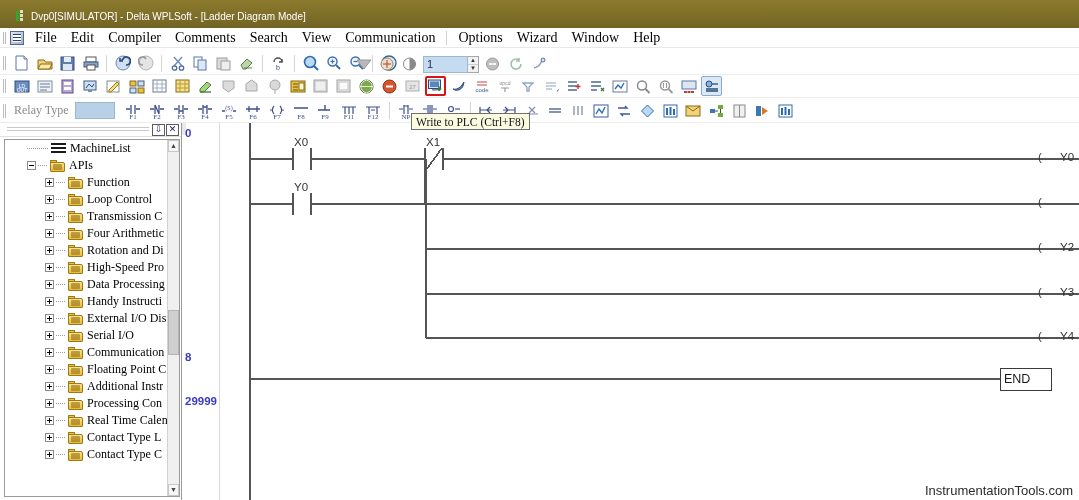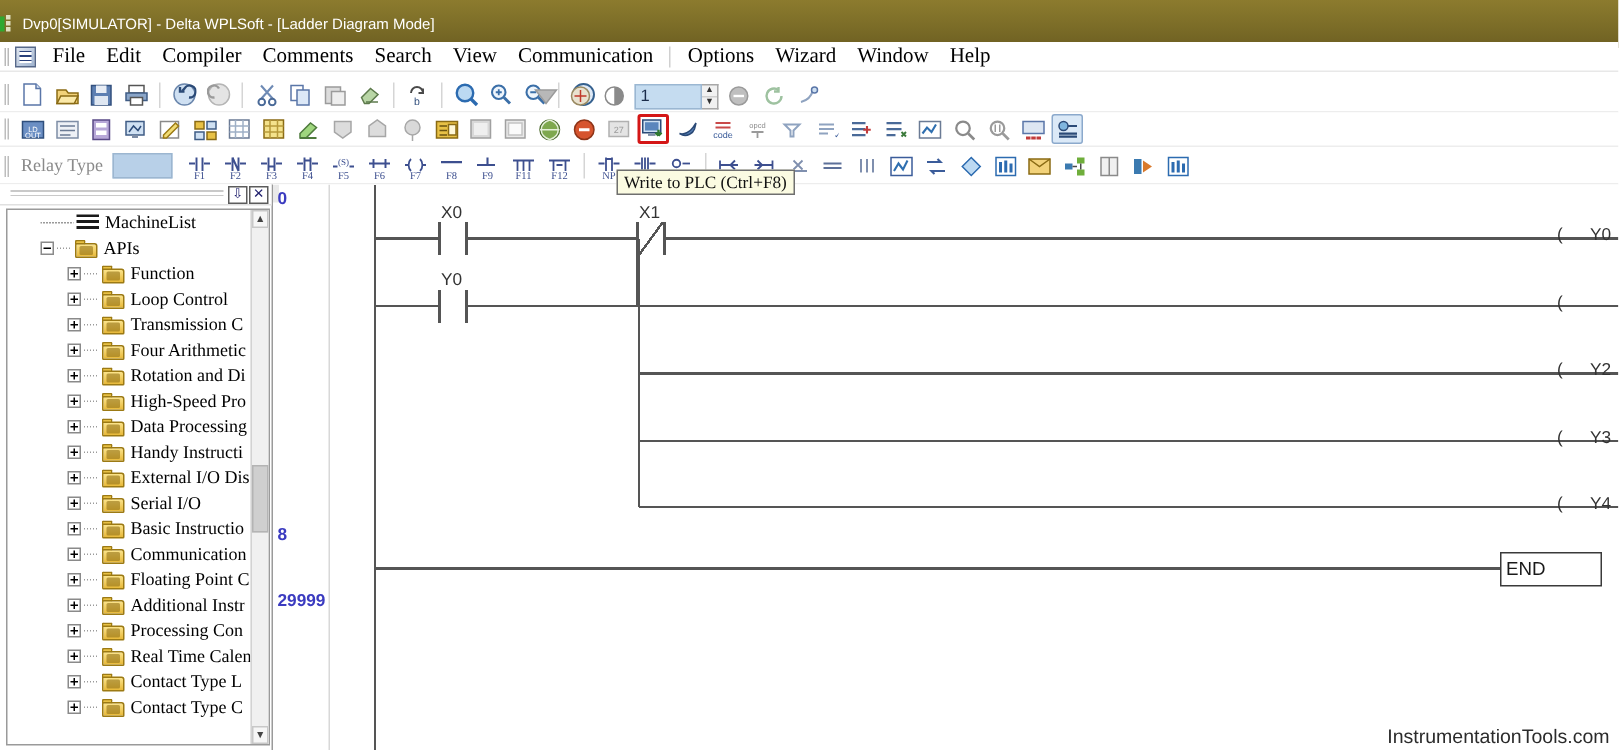--- a/index.html
+++ b/index.html
@@ -7,21 +7,21 @@
     width:1079px; height:500px;
     font-family:"Liberation Serif", serif;
     background:#fff; overflow:hidden;
   }
   #app { position:relative; width:1079px; height:500px; background:#fff; }
 
   
   .titlebar {
     position:absolute; left:0; top:0; width:1079px; height:32px;
     background:linear-gradient(to bottom,#8c7b2e 0%, #7d6e28 50%, #6d5f22 100%);
-    display:flex; align-items:center; padding-left:0; overflow:hidden;
+    display:flex; align-items:center; padding-left:16px; overflow:hidden;
   }
   .title-icon { width:12px; height:12px; position:relative; flex:0 0 auto; margin-right:3px; }
   .title-icon i {
     position:absolute; background:#2fa82f; width:3px; height:3px; display:block;
   }
   .title-text {
     color:#fff; font-size:10px; font-family:"Liberation Sans", sans-serif;
     white-space:nowrap; letter-spacing:0px;
   }
 
@@ -180,21 +180,21 @@
   .gnum { position:absolute; left:3px; font-size:11.5px; color:#3b3bc0;
     font-family:"Liberation Sans", sans-serif; font-weight:bold; }
   .gutter-bar { position:absolute; left:0; top:0; width:4px; height:12px; background:#e9e9e9; }
   .canvas { position:absolute; left:38px; top:0; right:0; bottom:0; }
   .canvas svg { display:block; }
   .lbl {
     position:absolute; font-size:11.5px; color:#333;
     font-family:"Liberation Sans", sans-serif; white-space:nowrap;
   }
   .endbox {
-    position:absolute; left:818px; top:367px; width:68px; height:23px;
+    position:absolute; left:818px; top:367px; width:52px; height:23px;
     border:1px solid #3a3a3a; background:#fff; font-size:12.5px; color:#1a1a1a;
     font-family:"Liberation Sans", sans-serif; padding-left:3px; line-height:21px;
   }
   .watermark {
     position:absolute; right:6px; bottom:2px; font-size:13px; color:#2b2b2b;
     font-family:"Liberation Sans", sans-serif;
   }
 </style>
 </head>
 <body>
@@ -896,31 +896,20 @@
           </div>
           <div class="trow">
             <span class="t-ind" style="width: 38px;"></span>
             <span class="exp plus"></span>
             <span class="dots"></span>
             <span class="ficon">
               <span class="ft"></span>
               <span class="fb"></span>
               <span class="fg"></span>
             </span>
-            <span class="tlabel">Basic Instructio</span>
-          </div>
-          <div class="trow">
-            <span class="t-ind" style="width: 38px;"></span>
-            <span class="exp plus"></span>
-            <span class="dots"></span>
-            <span class="ficon">
-              <span class="ft"></span>
-              <span class="fb"></span>
-              <span class="fg"></span>
-            </span>
             <span class="tlabel">Communication</span>
           </div>
           <div class="trow">
             <span class="t-ind" style="width: 38px;"></span>
             <span class="exp plus"></span>
             <span class="dots"></span>
             <span class="ficon">
               <span class="ft"></span>
               <span class="fb"></span>
               <span class="fg"></span>

